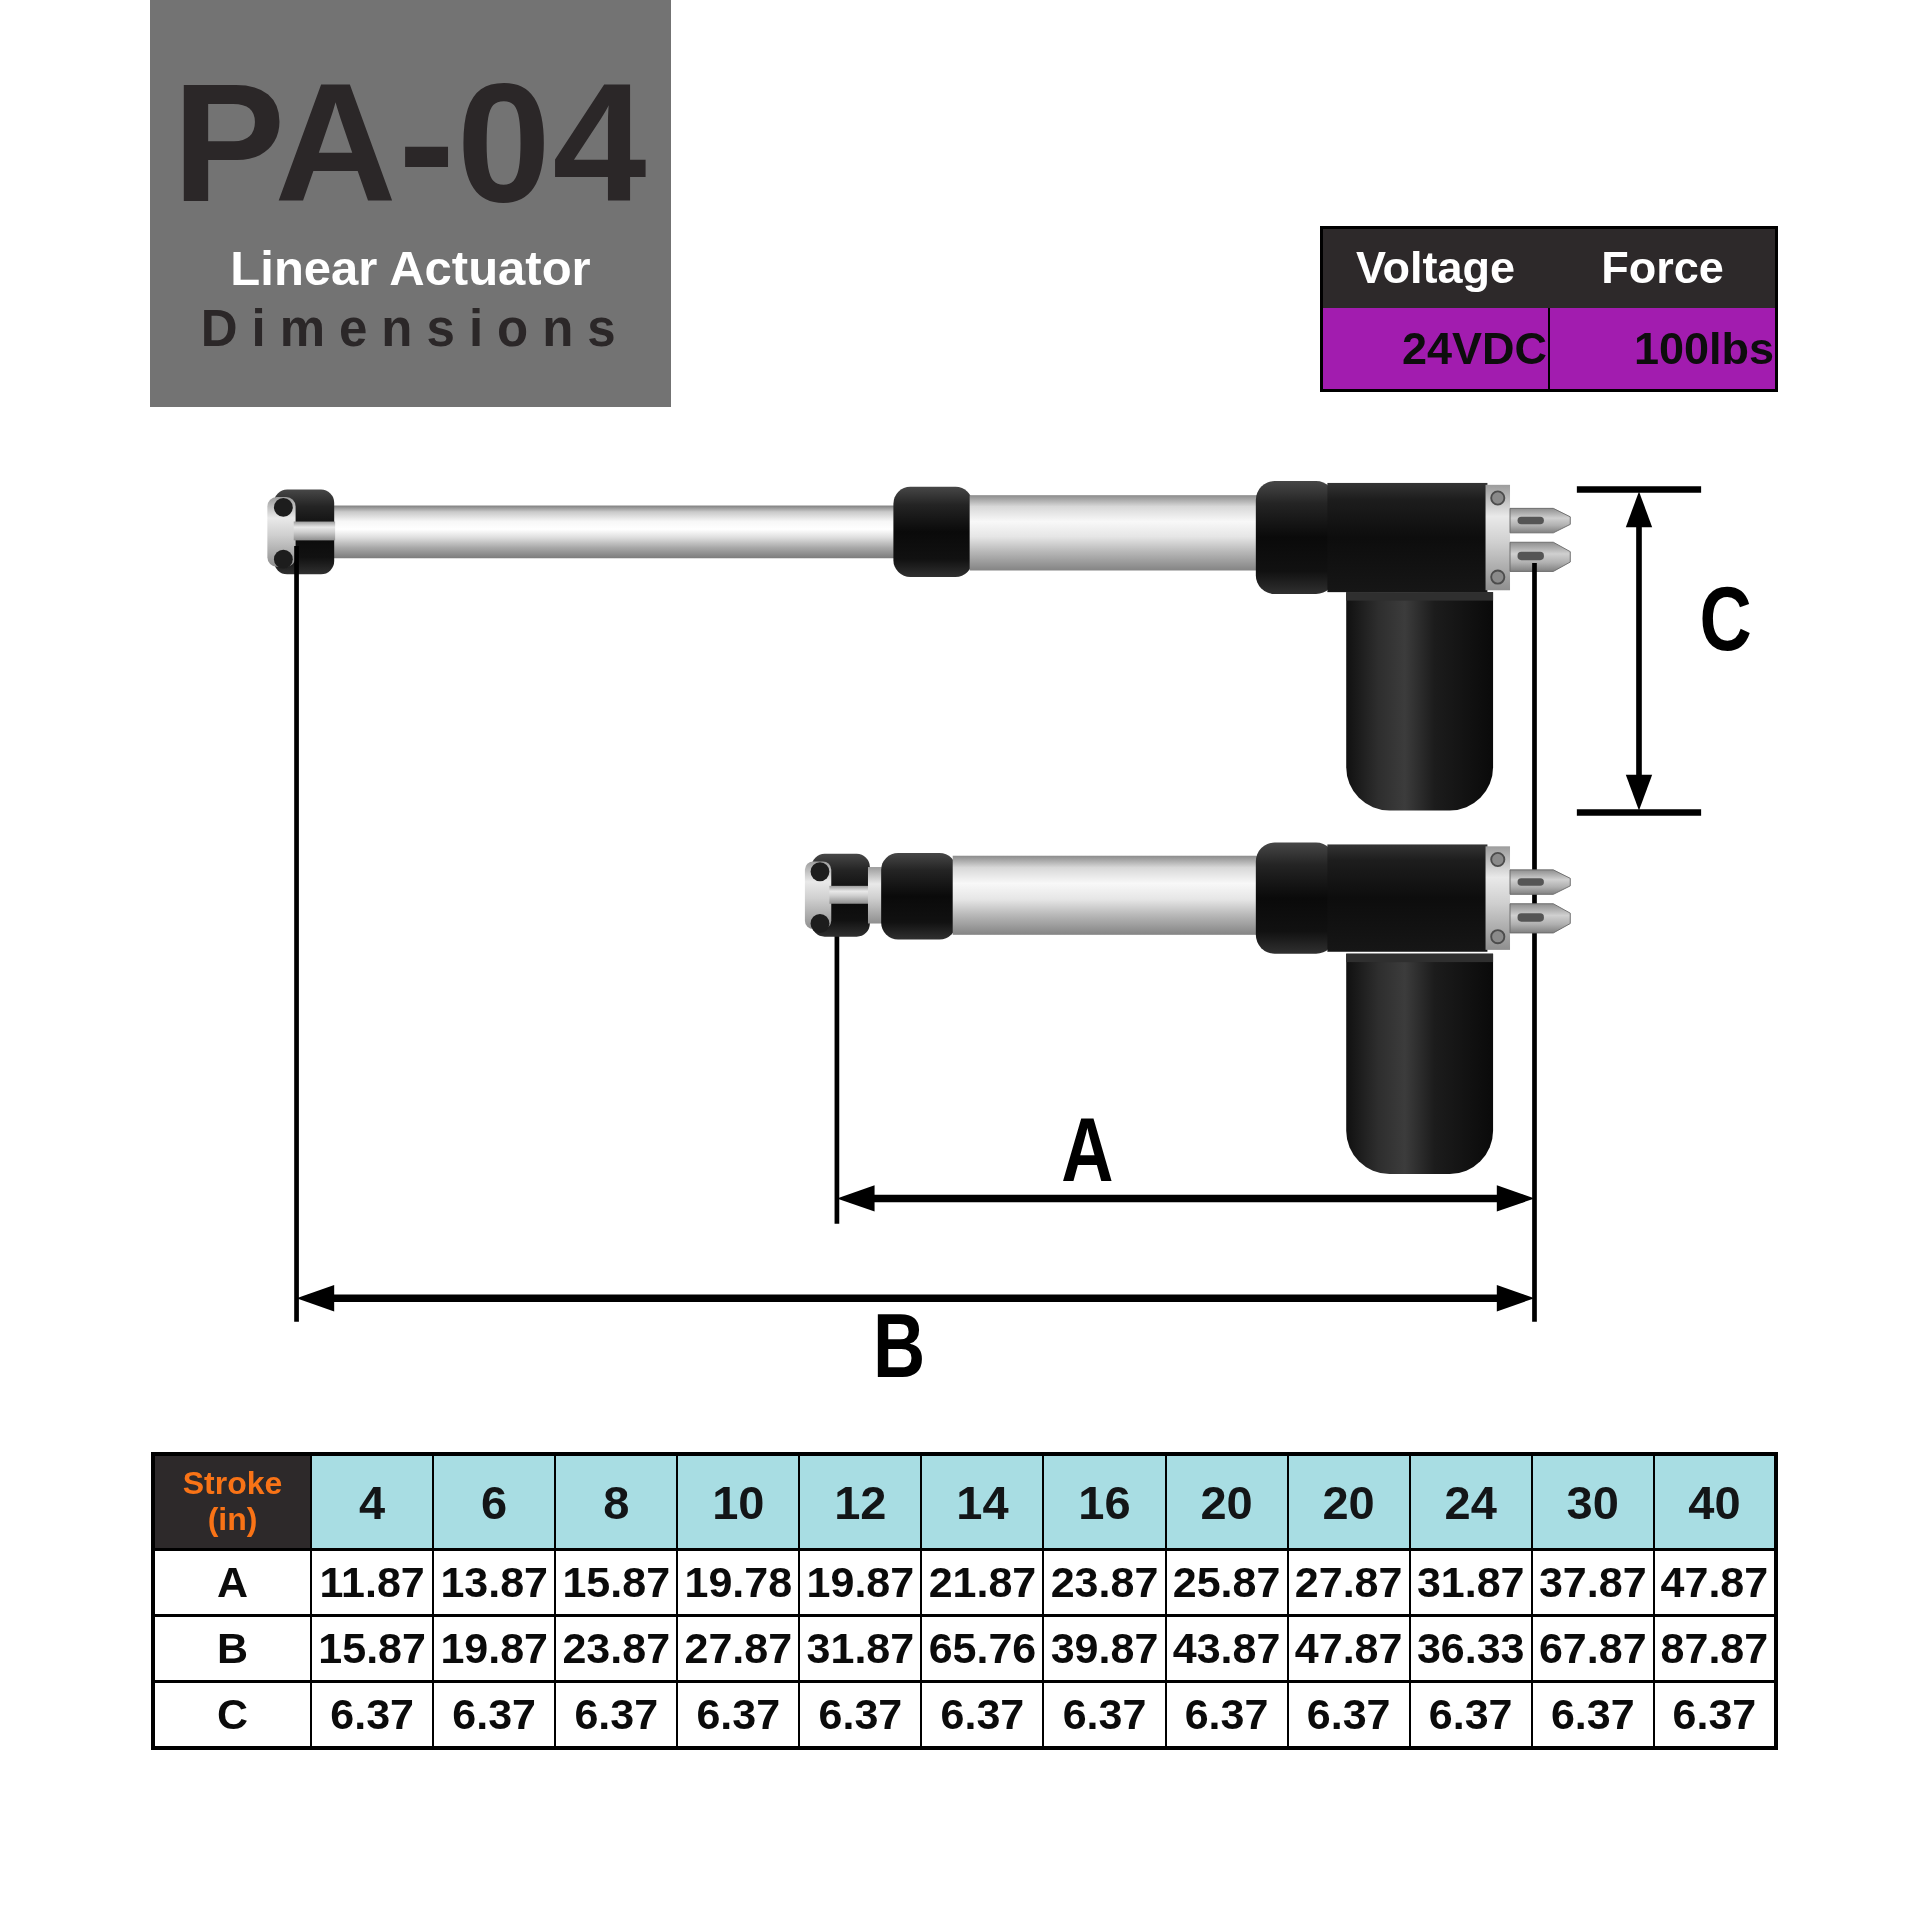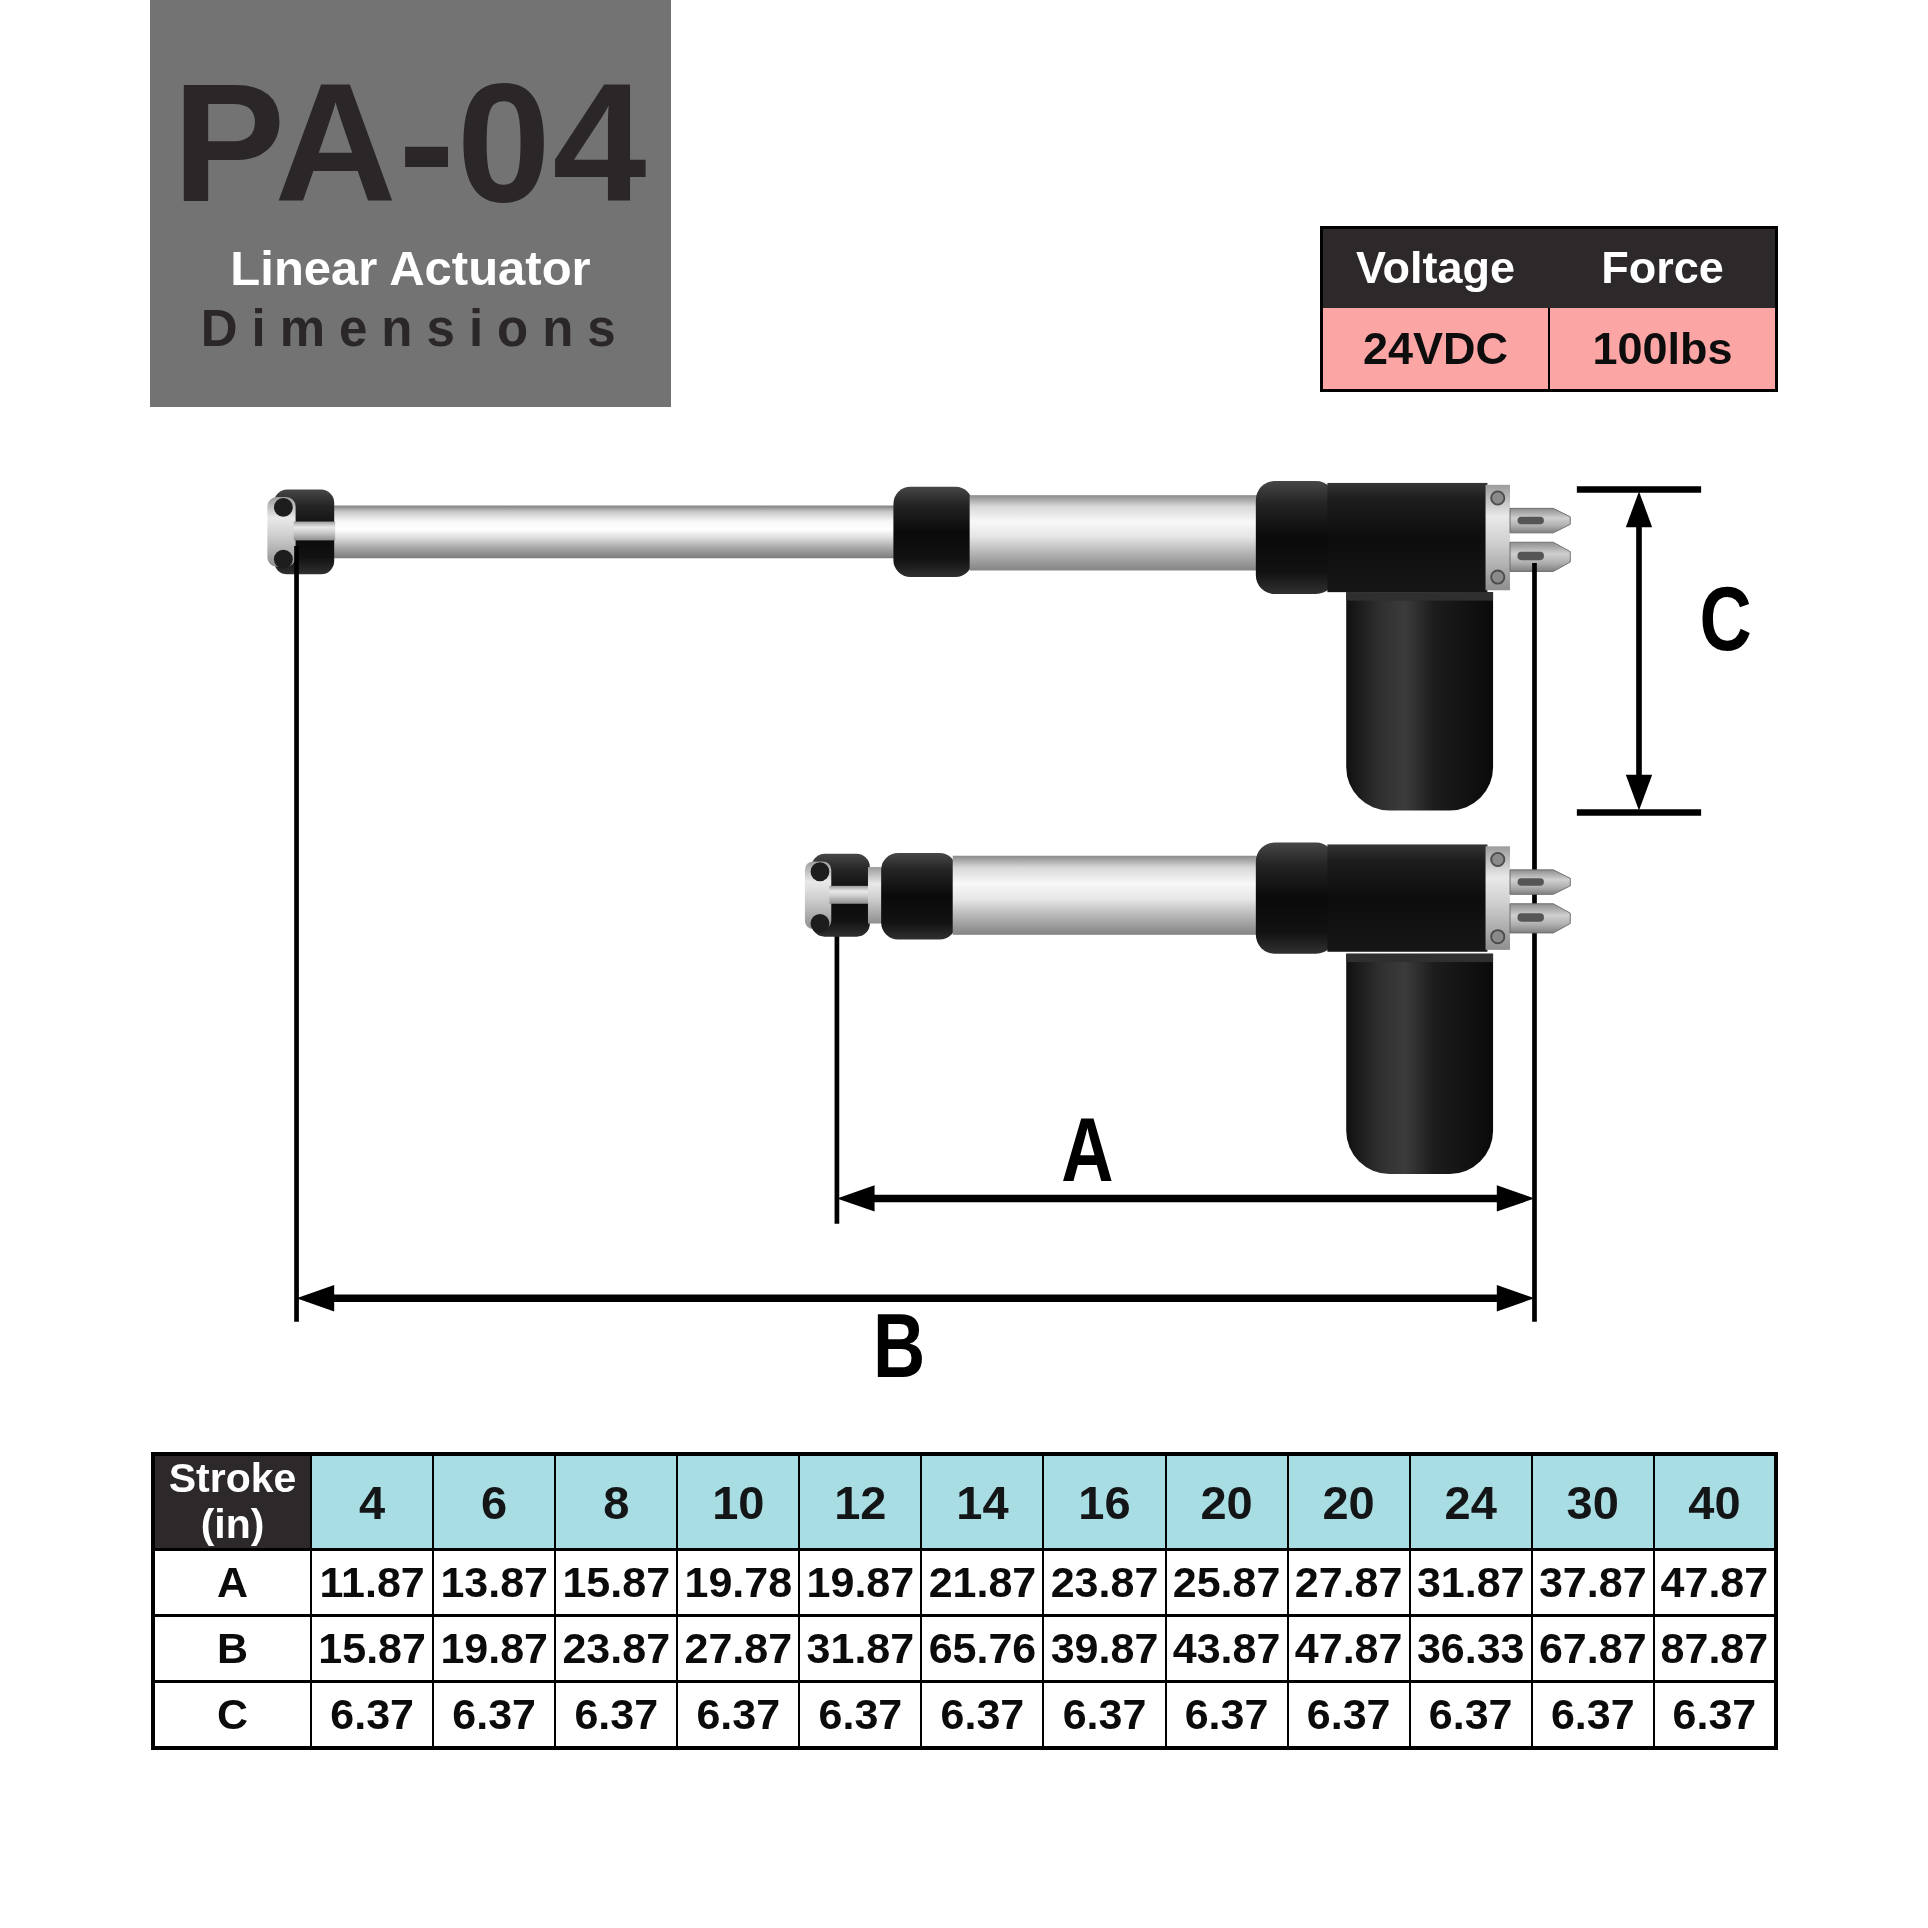--- a/index.html
+++ b/index.html
@@ -11,36 +11,36 @@
              background:#737373;color:#2B2728;text-align:center;}
   .model{font-size:169px;font-weight:bold;line-height:1;margin-top:58px;letter-spacing:1.9px;}
   .sub1{font-size:49px;font-weight:bold;color:#ffffff;margin-top:17px;line-height:1;}
   .sub2{font-size:51px;font-weight:bold;margin-top:10px;line-height:1;letter-spacing:14px;text-indent:9.4px;}
 
   
   .spec-table{position:absolute;left:1320px;top:226px;width:458px;table-layout:fixed;
               border-collapse:collapse;border:3.8px solid #000;}
   .spec-table th{background:#2D292A;color:#ffffff;font-size:45px;font-weight:bold;
                  height:75px;border:2.8px solid #2D292A;}
-  .spec-table td{background:#fca5a5;color:#0d0d0d;font-size:45px;font-weight:bold;
-                 height:79px;text-align:center;border:2.8px solid #000;}
+  .spec-table td{background:#a21caf;color:#0d0d0d;font-size:45px;font-weight:bold;
+                 height:79px;text-align:right;border:2.8px solid #000;}
 
   
   .diagram{position:absolute;left:0;top:0;}
   .dim-label{font-family:"Liberation Sans",sans-serif;font-weight:bold;font-size:96px;fill:#000;}
 
   
   .dim-table{position:absolute;left:151px;top:1452px;width:1627px;table-layout:fixed;
              border-collapse:collapse;border:4.7px solid #000;}
   .dim-table col.label-col{width:158px;}
   .dim-table col.data-col{width:122px;}
   .dim-table th,.dim-table td{border:2.8px solid #000;text-align:center;vertical-align:middle;
              font-weight:bold;padding:0;}
   .dim-table thead th{height:92px;background:#A8DDE3;font-size:47px;color:#131517;}
-  .dim-table th.corner{background:#2D292A;color:#ffffff;font-size:41px;line-height:1.12;}
+  .dim-table th.corner{background:#2D292A;color:#f97316;font-size:32px;line-height:1.12;}
   .dim-table tbody tr{border-top:3.8px solid #000;}
   .dim-table tbody td{height:63px;font-size:43px;background:#ffffff;color:#0b0b0b;}
 </style>
 </head>
 <body>
 
 <div class="canvas">
 
   <div class="title-box">
     <div class="model">PA-04</div>

